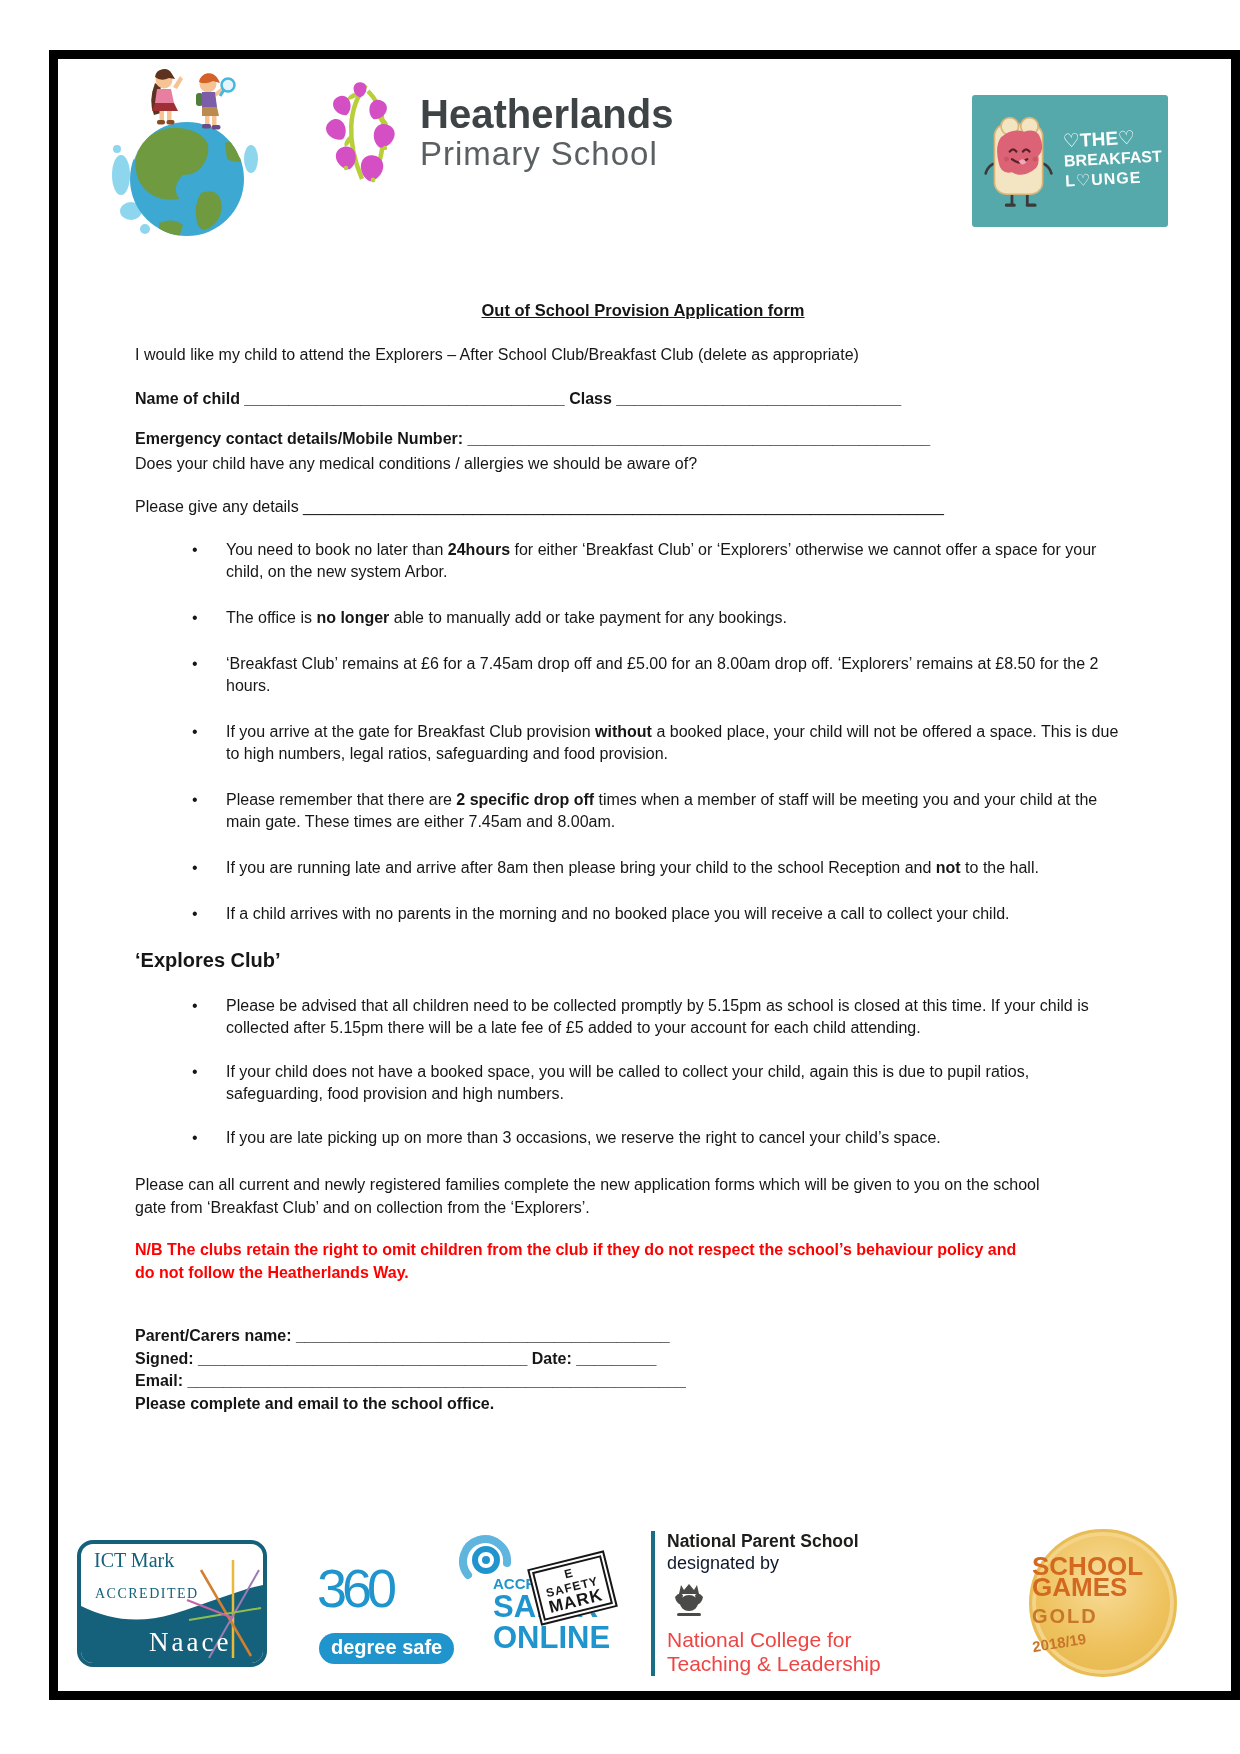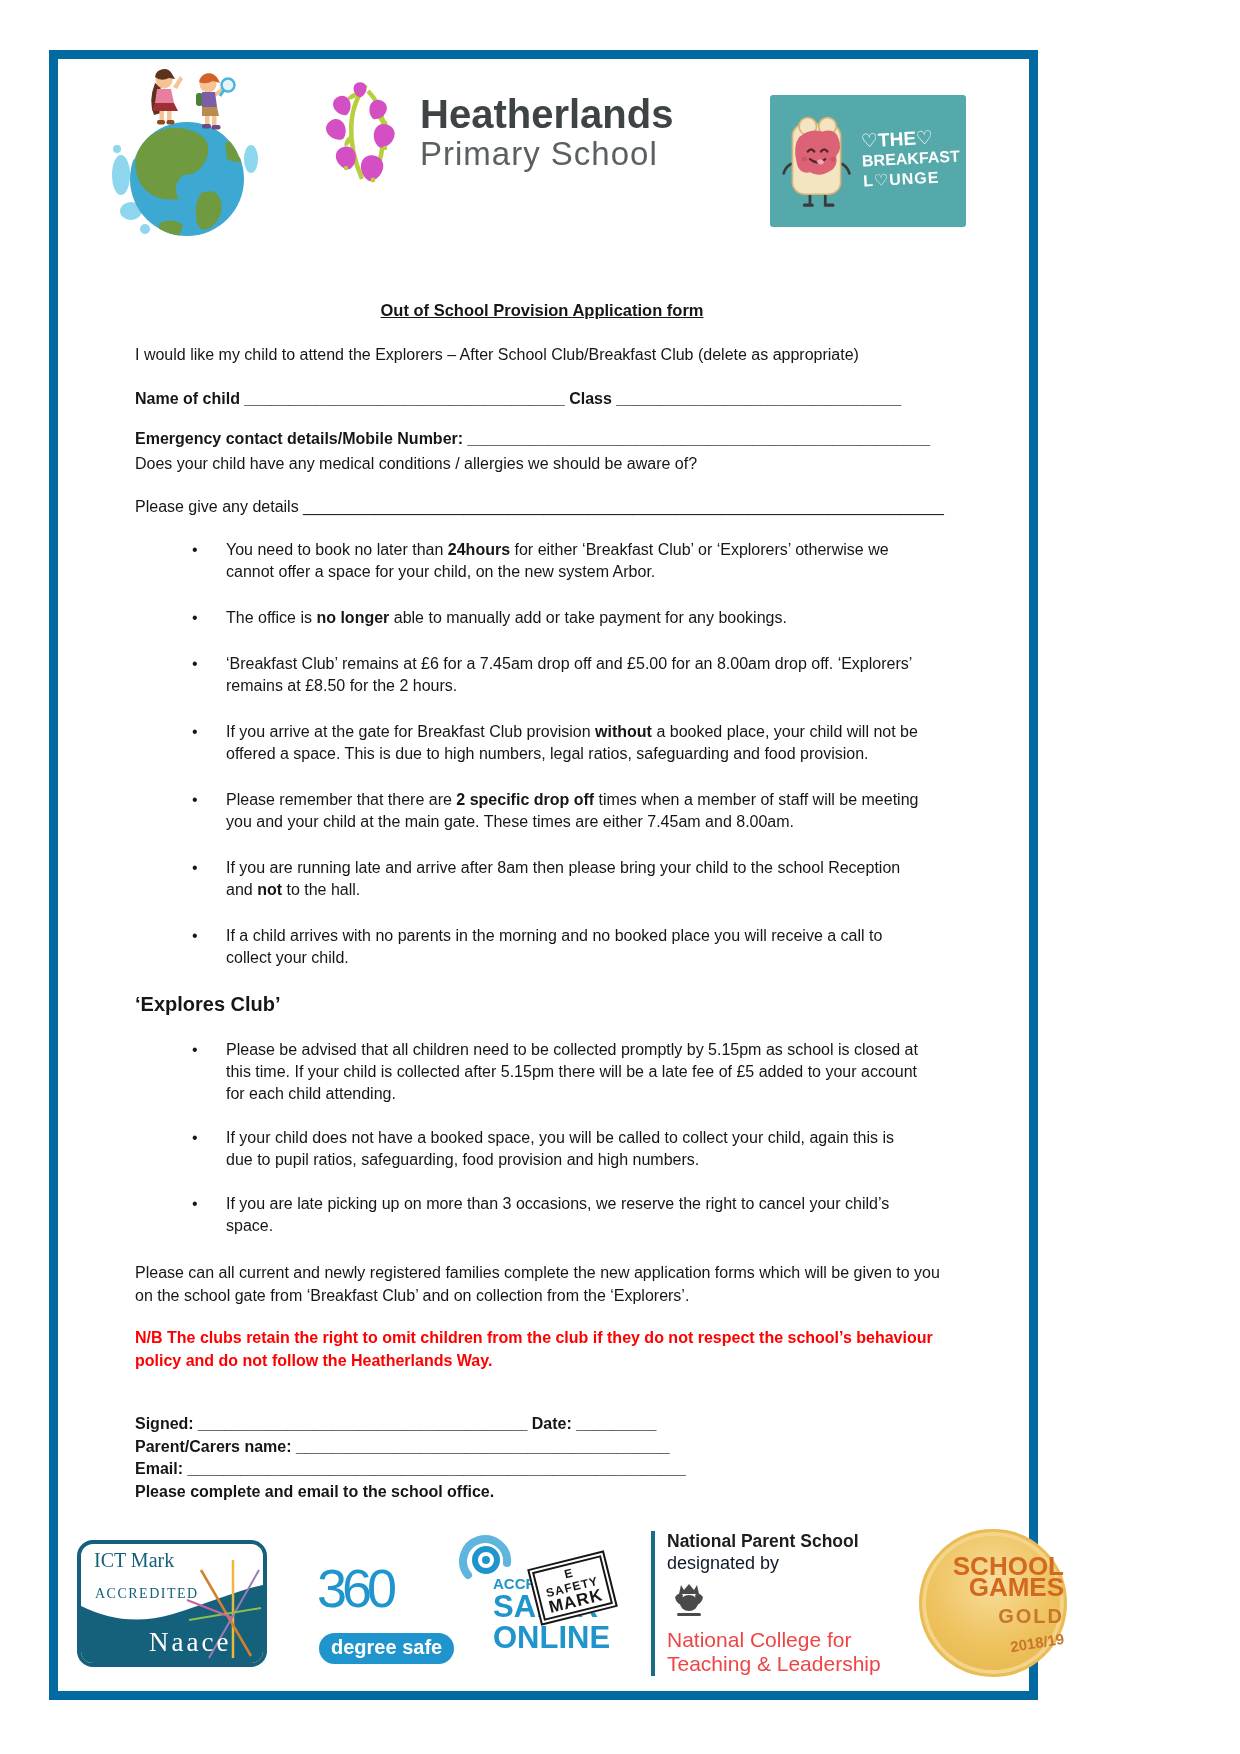--- a/index.html
+++ b/index.html
@@ -1,19 +1,19 @@
 <!DOCTYPE html>
 <html><head>
 <meta charset="utf-8">
 <style>
   html,body{margin:0;padding:0;background:#ffffff;}
   .page{position:relative;width:1240px;height:1754px;background:#ffffff;overflow:hidden;
         font-family:"Liberation Sans","DejaVu Sans",sans-serif;color:#161616;}
-  .frame{position:absolute;left:49px;top:50px;width:989px;height:1650px;
-         border:9px solid #0369a1;box-sizing:border-box;background:#ffffff;}
+  .frame{position:absolute;left:49px;top:50px;width:1191px;height:1650px;
+         border:9px solid #000000;box-sizing:border-box;background:#ffffff;}
 
   
   .header{position:relative;height:212px;}
   .logo-earth{position:absolute;left:47px;top:4px;}
   .logo-school{position:absolute;left:268px;top:20px;display:flex;align-items:flex-start;}
   .school-text{margin-left:10px;padding-top:14px;}
   .school-name{font-size:40px;font-weight:bold;color:#3e4446;line-height:42px;}
   .school-sub{font-size:33px;color:#5a6062;line-height:38px;letter-spacing:1px;}
   .logo-lounge{position:absolute;right:63px;top:36px;width:196px;height:132px;background:#55a9ab;
                border-radius:3px;overflow:hidden;}
@@ -73,21 +73,21 @@
 
   .nss{flex:none;margin-left:54px;width:252px;border-left:4px solid #1b6c85;padding-left:12px;}
   .nss .t1{font-size:17.5px;font-weight:bold;color:#1d1d1b;}
   .nss .t2{font-size:18px;color:#0f172a;margin-top:1px;}
   .nss .crest{margin:5px 0 3px;}
   .nss .t3{font-size:21px;color:#ef4444;line-height:24px;}
 
   .badge{flex:none;margin-left:auto;margin-right:54px;width:142px;height:142px;border-radius:50%;
          background:radial-gradient(circle at 50% 35%,#f8dd9b 0%,#eec25e 55%,#e5b347 100%);
          border:3px solid #e9bd55;box-shadow:inset 0 0 0 4px #f3d489;
-         display:flex;flex-direction:column;align-items:flex-end;justify-content:center;text-align:center;}
+         display:flex;flex-direction:column;align-items:flex-start;justify-content:center;text-align:center;}
   .badge .g1{font-size:26px;font-weight:bold;color:#d2691f;line-height:21px;}
   .badge .g3{font-size:20px;font-weight:bold;color:#c8762a;letter-spacing:2px;margin-top:7px;}
   .badge .g4{font-size:15px;font-weight:bold;color:#c8762a;transform:rotate(-9deg);margin-top:6px;}
 </style>
 </head>
 <body>
 
 <div class="page">
   <div class="frame">
 
@@ -265,24 +265,24 @@
           <span class="txt"><span>If you are late picking up on more than 3 occasions, we reserve the right to cancel your child’s space.</span></span>
         </li>
       </ul>
 
       <div class="closing">Please can all current and newly registered families complete the new application forms which will be given to you on the school gate from ‘Breakfast Club’ and on collection from the ‘Explorers’.</div>
 
       <div class="notice" style="color:#ff0000;">N/B The clubs retain the right to omit children from the club if they do not respect the school’s behaviour policy and do not follow the Heatherlands Way.</div>
 
       <div class="sig">
         <div>
+          <span>Parent/Carers name: </span><span>__________________________________________</span>
+        </div>
+        <div>
           <span>Signed: </span><span>_____________________________________</span><span> Date: </span><span>_________</span>
-        </div>
-        <div>
-          <span>Parent/Carers name: </span><span>__________________________________________</span>
         </div>
         <div>
           <span>Email: </span><span>________________________________________________________</span>
         </div>
         <div>Please complete and email to the school office.</div>
       </div>
     </div>
 
     <div class="footer">
 

